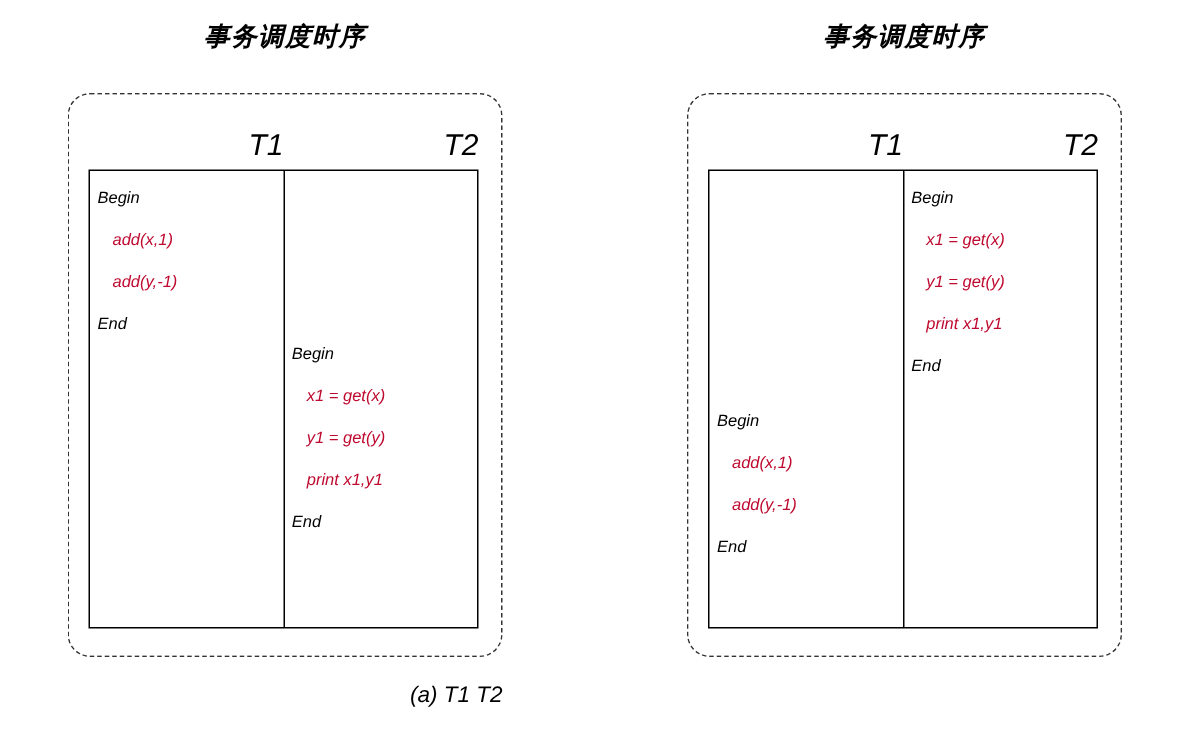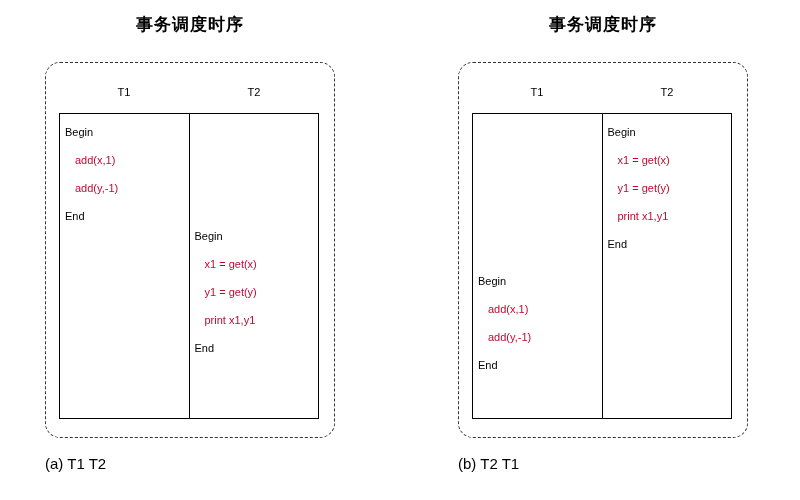--- a/index.html
+++ b/index.html
@@ -4,40 +4,40 @@
 <style>
   * { margin: 0; padding: 0; box-sizing: border-box; }
   html, body {
     width: 800px; height: 500px;
     background: #ffffff;
     font-family: "Liberation Sans", "DejaVu Sans", sans-serif;
     color: #000;
     position: relative;
     overflow: hidden;
   }
-  .panel { position: absolute; top: 0; width: 290px; height: 500px; }
+  .panel { position: absolute; top: 0; width: 290px; height: 500px; font-style: italic; }
   #panel-a { left: 45px; }
   #panel-b { left: 458px; }
 
   .panel-title {
     position: absolute; top: 13px; left: 0; width: 100%;
     text-align: center; font-size: 17px; font-weight: bold;
     letter-spacing: 1px;
   }
   .dashed-box {
     position: absolute; top: 62px; left: 0;
     width: 290px; height: 376px;
     border: 1.5px dashed #333;
     border-radius: 15px;
   }
   .headers {
     position: absolute; top: 23px; left: 13px; width: 260px;
     display: flex;
   }
-  .col-header { flex: 1; text-align: center; font-size: 11px; }
+  .col-header { flex: 1; text-align: right; font-size: 20px; }
 
   .table {
     position: absolute; top: 50px; left: 13px;
     width: 260px; height: 306px;
     border: 1px solid #000;
     display: flex;
   }
   .col { flex: 1; }
   .col-divider { border-right: 1px solid #000; }
 
@@ -47,21 +47,21 @@
     white-space: nowrap;
   }
   .line.op { padding-left: 15px; color: var(--op-color, #bf0a30); }
 
   .pad-4   { padding-top: 4px; }
   .pad-108 { padding-top: 108px; }
   .pad-153 { padding-top: 153px; }
 
   .caption {
     position: absolute; top: 455px; left: 0; width: 100%;
-    text-align: left; font-size: 15px;
+    text-align: right; font-size: 15px;
   }
 </style>
 </head>
 <body>
 
 <div class="panel" id="panel-a">
   <div class="panel-title">事务调度时序</div>
   <div class="dashed-box">
     <div class="headers">
       <div class="col-header">T1</div>
@@ -102,14 +102,13 @@
       </div>
       <div class="col pad-4">
         <div class="line">Begin</div>
         <div class="line op">x1 = get(x)</div>
         <div class="line op">y1 = get(y)</div>
         <div class="line op">print x1,y1</div>
         <div class="line">End</div>
       </div>
     </div>
   </div>
-  <div class="caption">(b) T2 T1</div>
 </div>
 
 </body></html>

